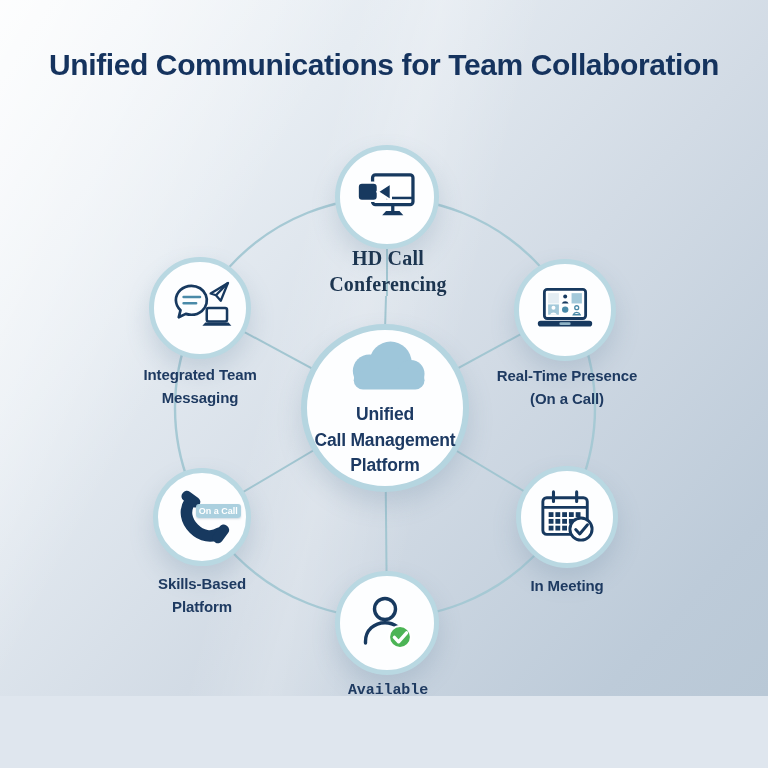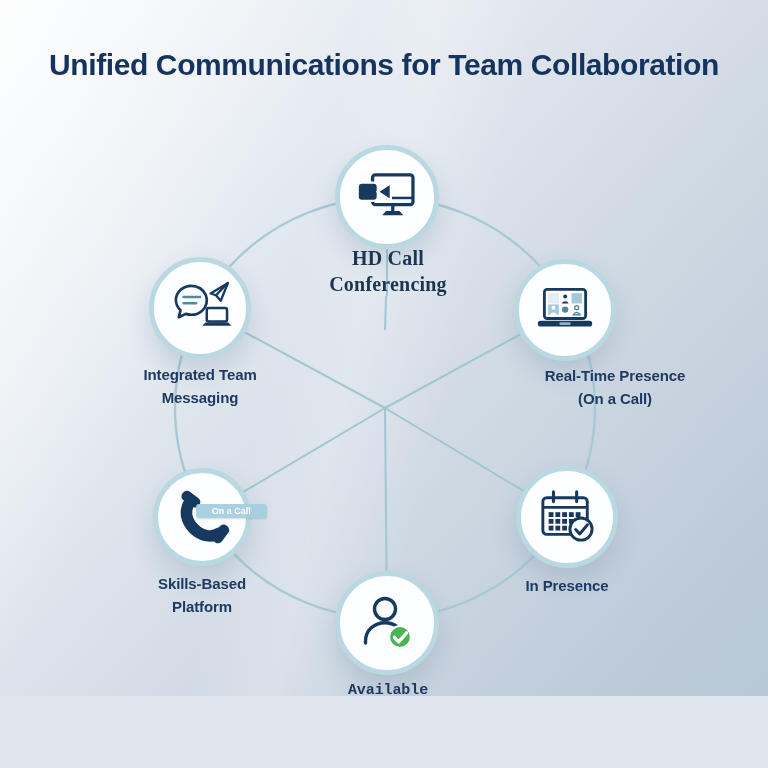--- a/index.html
+++ b/index.html
@@ -36,21 +36,21 @@
     text-align:center;white-space:pre-line;color:#1e3a61;
     font-size:15px;font-weight:700;line-height:1.55;letter-spacing:-.1px;
   }
   .label.serif{
     font-family:"Liberation Serif",serif;font-size:20px;line-height:1.32;
     color:#1c3550;letter-spacing:.2px;
   }
   .badge{
     position:absolute;z-index:4;left:43%;top:35%;
     background:rgba(167,205,221,.95);color:#ffffff;border-radius:3px;
-    font-size:9px;font-weight:700;padding:2px 16px;white-space:nowrap;
+    font-size:9px;font-weight:700;padding:2px 3px;white-space:nowrap;
     box-shadow:0 1px 2px rgba(80,110,140,.25);
   }
 </style>
 </head>
 <body>
 
 <div class="canvas">
 
   <div class="title">Unified Communications for Team Collaboration</div>
 
@@ -60,20 +60,35 @@
       <line x1="387" y1="296" x2="387" y2="240"></line>
       <line x1="385" y1="408" x2="565" y2="310"></line>
       <line x1="385" y1="408" x2="567" y2="517"></line>
       <line x1="385" y1="408" x2="387" y2="622"></line>
       <line x1="385" y1="408" x2="201" y2="517"></line>
       <line x1="385" y1="408" x2="200" y2="308"></line>
       <line x1="385" y1="330" x2="386" y2="296"></line>
     </g>
   </svg>
 
+  <div class="node center" style="left:301px;top:324px;width:168px;height:168px;">
+    <div class="center-inner">
+      <svg viewBox="0 0 100 62" width="92" height="57">
+        <g fill="#9ec6da">
+          <circle cx="33" cy="37" r="18"></circle>
+          <circle cx="56" cy="28" r="23"></circle>
+          <circle cx="78" cy="40" r="15"></circle>
+          <rect x="16" y="37" width="77" height="20" rx="10"></rect>
+        </g>
+      </svg>
+      <div class="center-label">Unified
+Call Management
+Platform</div>
+    </div>
+  </div>
 
   <div class="node" style="left:335px;top:145px;width:104px;height:104px;">
     <svg viewBox="0 0 64 52" width="62" height="50">
       <rect x="17" y="3" width="42" height="31" rx="3" fill="#ffffff" stroke="#17395f" stroke-width="3.4"></rect>
       <path d="M31 27 h28" stroke="#17395f" stroke-width="2.6"></path>
       <path d="M38 34 v7" stroke="#17395f" stroke-width="3.4"></path>
       <path d="M27 45 h22 l-4 -4.5 h-14 z" fill="#17395f"></path>
       <rect x="1.5" y="11" width="21" height="19" rx="4.5" fill="#17395f" stroke="#ffffff" stroke-width="2.4"></rect>
       <path d="M22 20.5 L36 11.5 V29.5 Z" fill="#17395f" stroke="#ffffff" stroke-width="2.4" stroke-linejoin="round"></path>
     </svg>
@@ -94,21 +109,21 @@
       <path d="M17 28.5 a4 4 0 0 1 7.4 0 z" fill="#ffffff"></path>
       <rect x="27.5" y="17.5" width="11.5" height="11" fill="#ffffff"></rect>
       <circle cx="33.2" cy="23" r="3.4" fill="#4a8aa8"></circle>
       <rect x="40" y="17.5" width="11" height="11" fill="#ffffff"></rect>
       <circle cx="45.5" cy="21" r="2.1" fill="none" stroke="#4a8aa8" stroke-width="1.4"></circle>
       <path d="M41.8 28.5 a4 4 0 0 1 7.4 0 z" fill="none" stroke="#4a8aa8" stroke-width="1.4"></path>
       <rect x="4" y="35" width="58" height="6" rx="3" fill="#17395f"></rect>
       <rect x="27" y="36.6" width="12" height="2.8" rx="1.4" fill="#8fb2c4"></rect>
     </svg>
   </div>
-  <div class="label" style="left:567px;top:364px;margin-left:48px;">Real-Time Presence
+  <div class="label" style="left:567px;top:364px;">Real-Time Presence
 (On a Call)</div>
 
   <div class="node" style="left:516px;top:466px;width:102px;height:102px;">
     <svg viewBox="0 0 62 58" width="60" height="56">
       <rect x="6" y="9" width="46" height="38" rx="4" fill="#ffffff" stroke="#17395f" stroke-width="3"></rect>
       <path d="M6 19 h46" stroke="#17395f" stroke-width="2.8"></path>
       <path d="M17 3 v10 M41 3 v10" stroke="#17395f" stroke-width="3.2" stroke-linecap="round"></path>
       <g fill="#17395f">
         <rect x="12" y="24" width="5" height="5"></rect>
           <rect x="19" y="24" width="5" height="5"></rect>
@@ -120,21 +135,21 @@
           <rect x="26" y="31" width="5" height="5"></rect>
           <rect x="33" y="31" width="5" height="5"></rect>
         <rect x="12" y="38" width="5" height="5"></rect>
           <rect x="19" y="38" width="5" height="5"></rect>
           <rect x="26" y="38" width="5" height="5"></rect>
       </g>
       <circle cx="45.5" cy="41.5" r="11.5" fill="#ffffff" stroke="#17395f" stroke-width="3"></circle>
       <path d="M40 42 l4.2 4.6 l8 -9.6" fill="none" stroke="#17395f" stroke-width="3" stroke-linecap="round" stroke-linejoin="round"></path>
     </svg>
   </div>
-  <div class="label" style="left:567px;top:574px;">In Presence</div>
+  <div class="label" style="left:567px;top:574px;">In Meeting</div>
 
   <div class="node" style="left:335px;top:571px;width:104px;height:104px;">
     <svg viewBox="0 0 58 58" width="58" height="58">
       <circle cx="27" cy="15" r="10.5" fill="none" stroke="#17395f" stroke-width="3.4"></circle>
       <path d="M7.5 49 v-1.5 c0-11.4 8.8-18.8 19.5-18.8 c4.7 0 9 1.5 12.3 4" fill="none" stroke="#17395f" stroke-width="3.4" stroke-linecap="round"></path>
       <circle cx="42" cy="43" r="11" fill="#4cb455" stroke="#ffffff" stroke-width="2.2"></circle>
       <path d="M36.4 43.4 l4.2 4.4 l8 -9" fill="none" stroke="#ffffff" stroke-width="3.4" stroke-linecap="round" stroke-linejoin="round"></path>
     </svg>
   </div>
   <div class="label" style="left:388px;top:679px;font-family:Liberation Mono, monospace;">Available</div>

